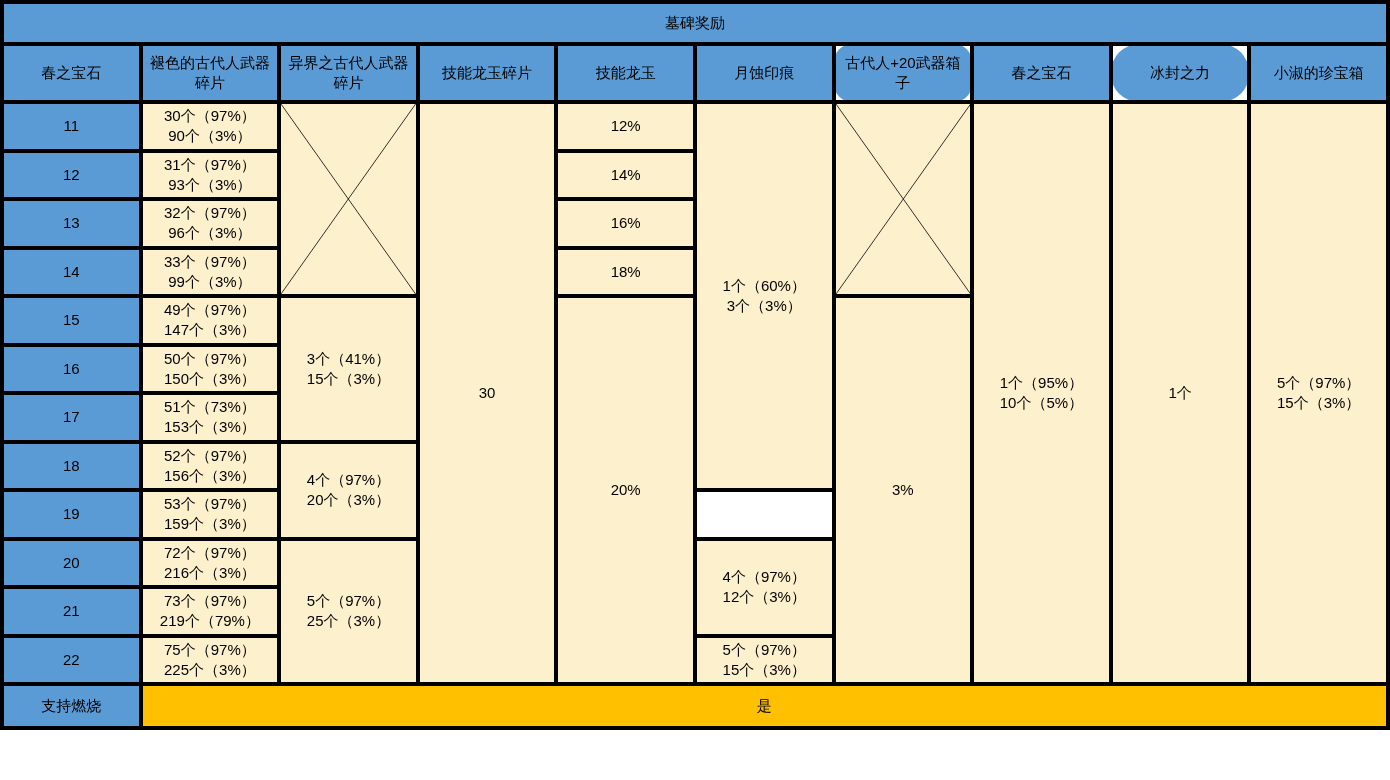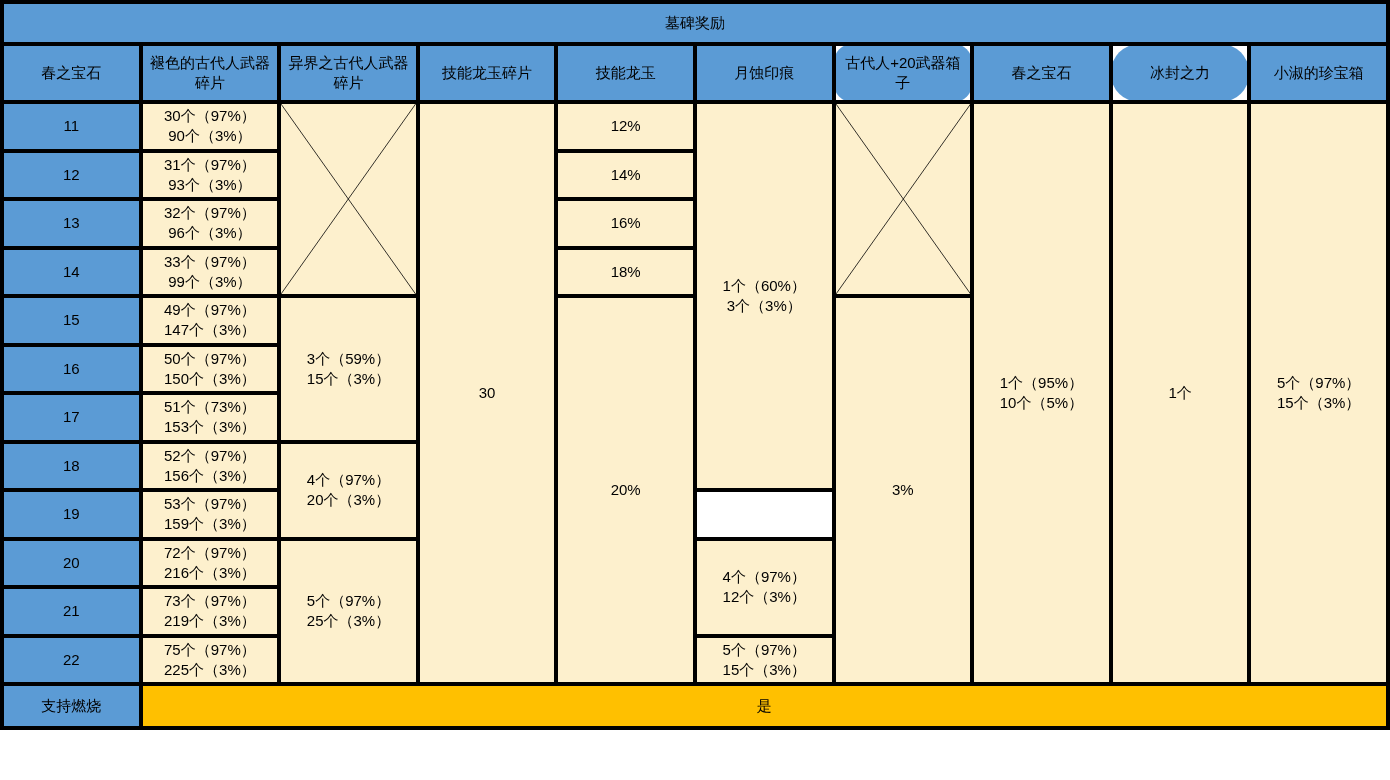--- a/index.html
+++ b/index.html
@@ -155,21 +155,21 @@
     <td class="cream">18%</td>
   </tr>
 
   <tr>
     <td class="lvl">15</td>
     <td class="cream two-line">
       <span>49个（97%）</span>
       <span>147个（3%）</span>
     </td>
     <td class="cream two-line" rowspan="3">
-      <span>3个（59%）</span>
+      <span>3个（41%）</span>
       <span>15个（3%）</span>
     </td>
     <td class="cream" rowspan="8">20%</td>
     <td class="cream" rowspan="8">3%</td>
   </tr>
 
   <tr>
     <td class="lvl">16</td>
     <td class="cream two-line">
       <span>50个（97%）</span>
@@ -218,21 +218,21 @@
     <td class="cream two-line" rowspan="2">
       <span>4个（97%）</span>
       <span>12个（3%）</span>
     </td>
   </tr>
 
   <tr>
     <td class="lvl">21</td>
     <td class="cream two-line">
       <span>73个（97%）</span>
-      <span>219个（3%）</span>
+      <span>219个（79%）</span>
     </td>
   </tr>
 
   <tr>
     <td class="lvl">22</td>
     <td class="cream two-line">
       <span>75个（97%）</span>
       <span>225个（3%）</span>
     </td>
     <td class="cream two-line">

